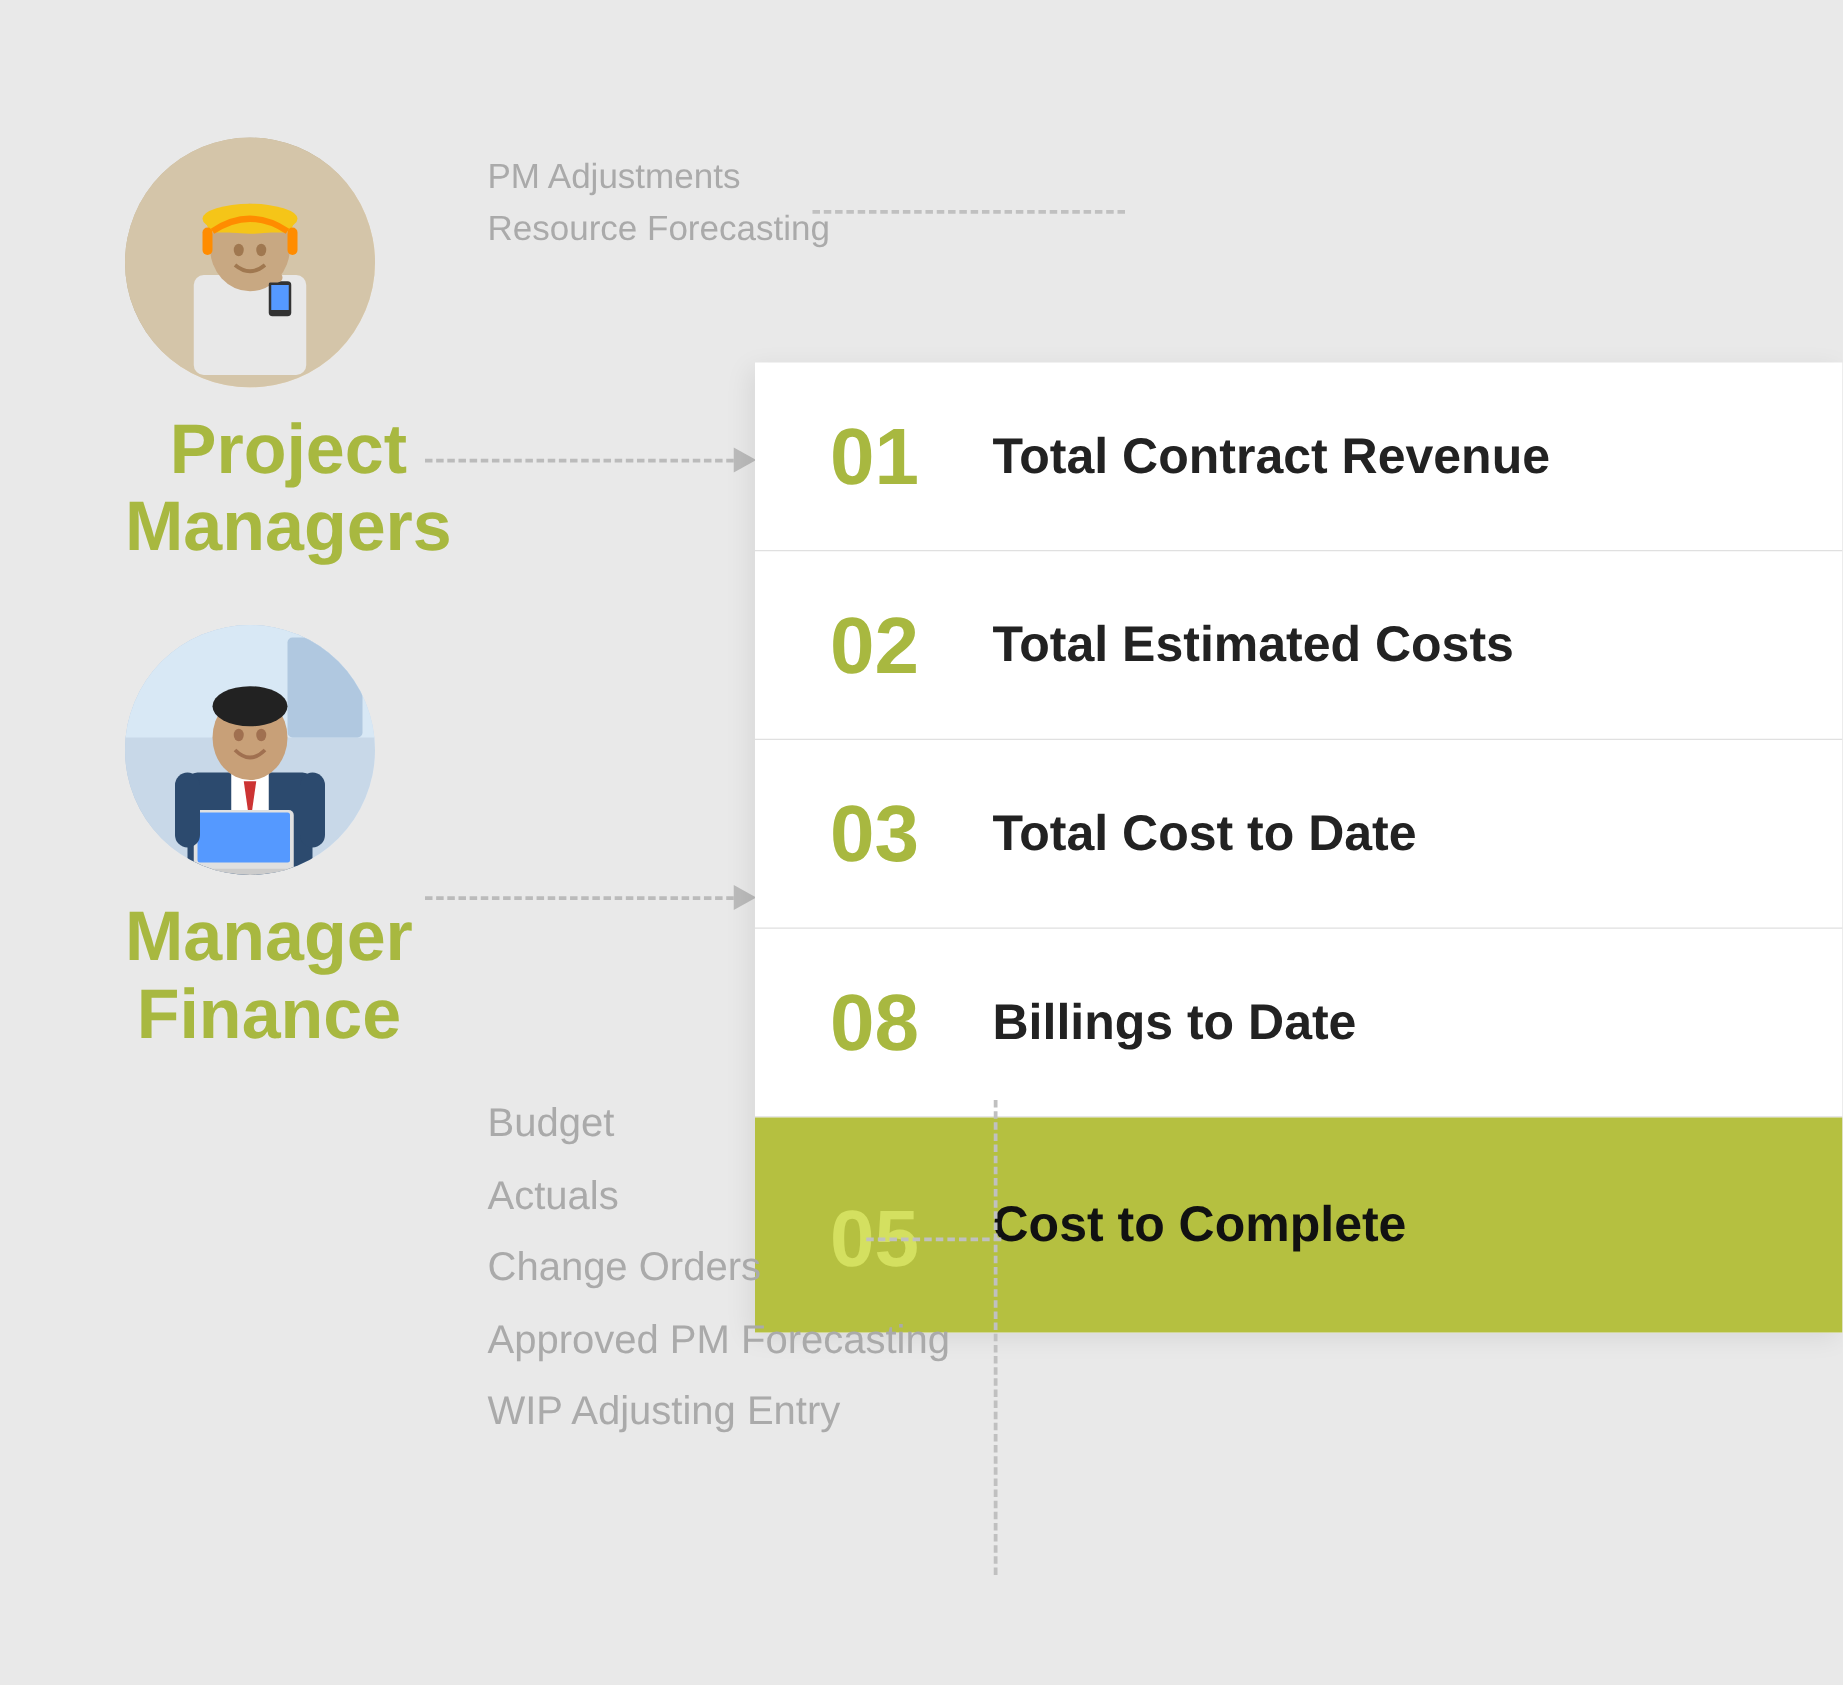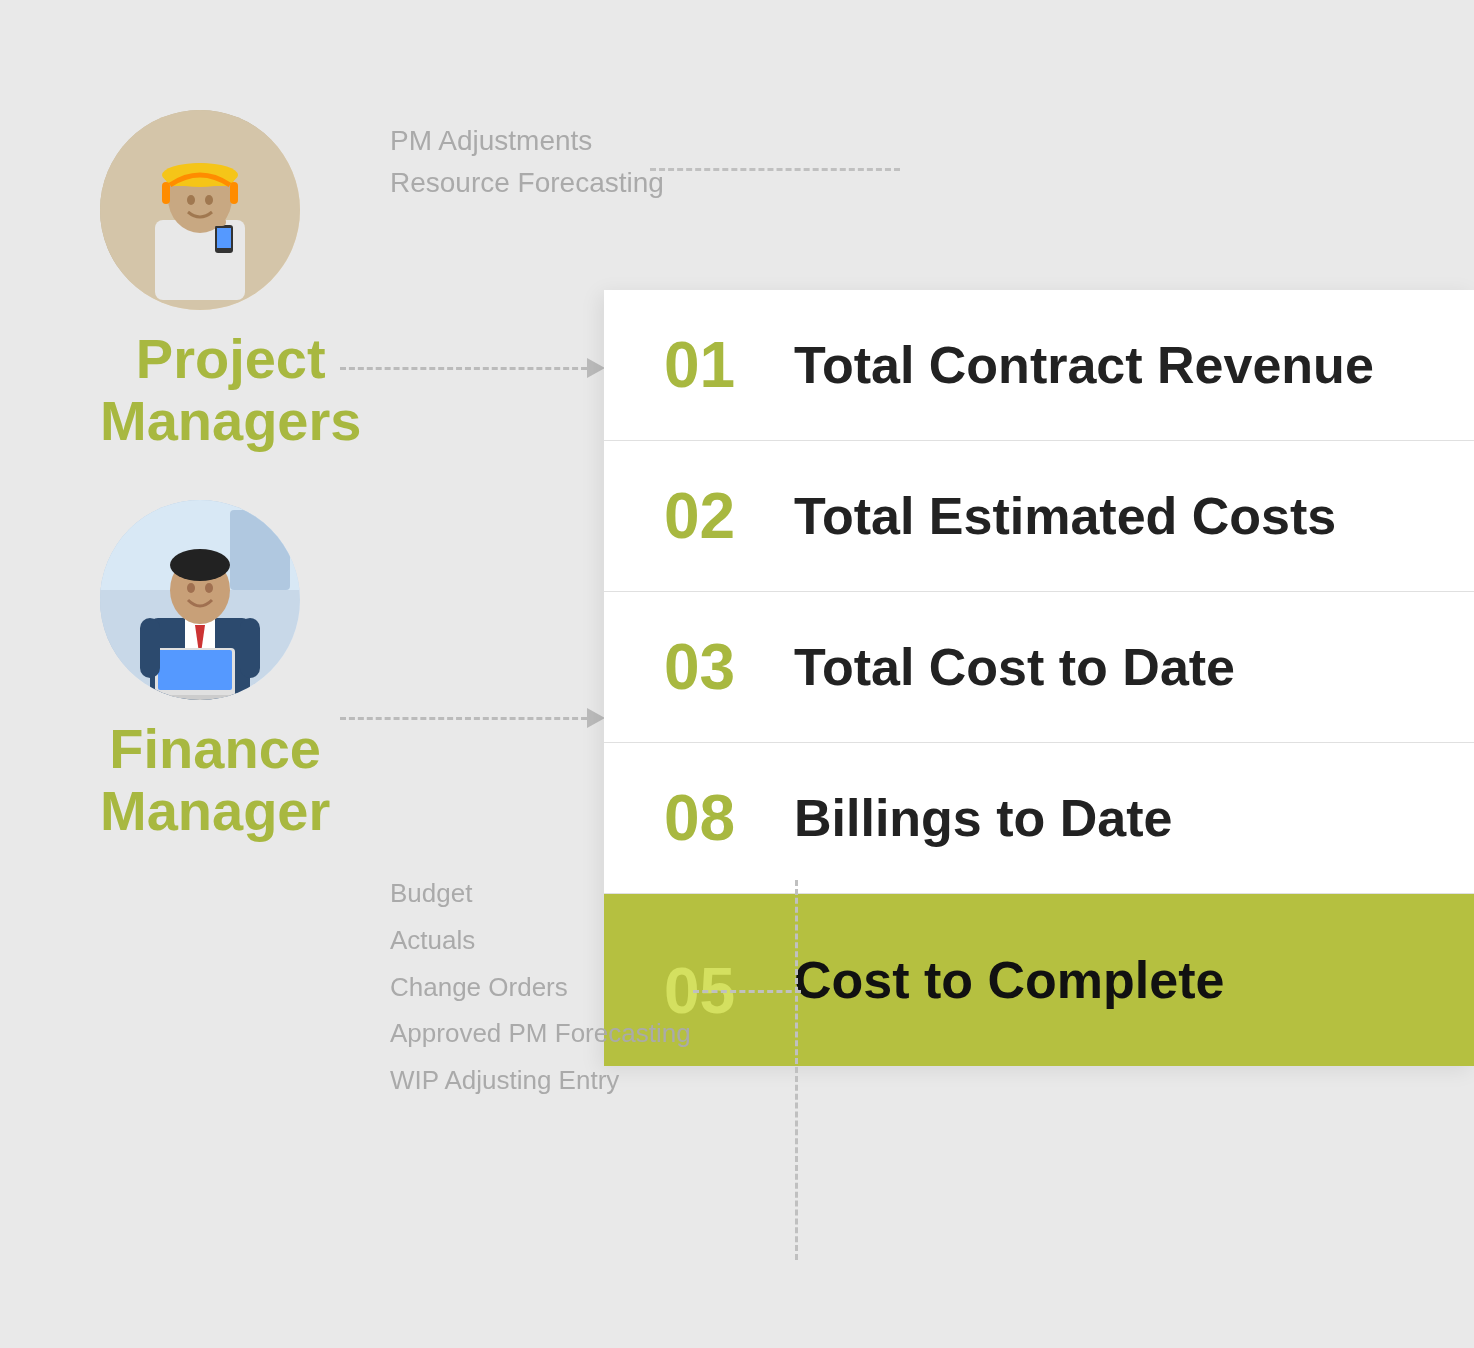--- a/index.html
+++ b/index.html
@@ -98,40 +98,40 @@
       min-width: 100px;
       margin-right: 30px;
     }
 
     .list-item.highlighted .item-number {
       color: #d4e060;
       margin-top: 22px;
     }
 
     .item-text {
-      font-size: 52px;
+      font-size: 40px;
       font-weight: 700;
       color: #222;
     }
 
     .list-item.highlighted .item-text {
       color: #111;
     }
 
     
     .bottom-labels {
       position: absolute;
       left: 390px;
       top: 870px;
       text-align: left;
     }
 
     .bottom-labels .label-line {
       color: #aaa;
-      font-size: 26px;
+      font-size: 32px;
       line-height: 1.8;
     }
   </style>
 </head>
 <body>
 
 <div class="page-container">
 
   <div class="top-labels">
     <div class="label-text">PM Adjustments</div>
@@ -204,22 +204,22 @@
 
         <rect x="55" y="148" width="80" height="50" rx="4" fill="#e0e0e0"></rect>
         <rect x="58" y="150" width="74" height="40" rx="2" fill="#5599ff"></rect>
         <rect x="50" y="195" width="100" height="5" rx="2" fill="#ccc"></rect>
 
         <rect x="40" y="118" width="20" height="60" rx="10" fill="#2c4a6e"></rect>
         <rect x="140" y="118" width="20" height="60" rx="10" fill="#2c4a6e"></rect>
       </svg>
     </div>
     <div class="person-label">
+      <div>Manager</div>
       <div>Finance</div>
-      <div>Manager</div>
     </div>
   </div>
 
   <div style="position:absolute; top:708px; left:340px; display:flex; align-items:center; width:265px;">
     <div style="flex:1; border-top:3px dashed #bbb;"></div>
     <div style="width:0;height:0;border-top:10px solid transparent;border-bottom:10px solid transparent;border-left:18px solid #bbb;"></div>
   </div>
 
   <div class="right-panel">
     <div class="list-item">

